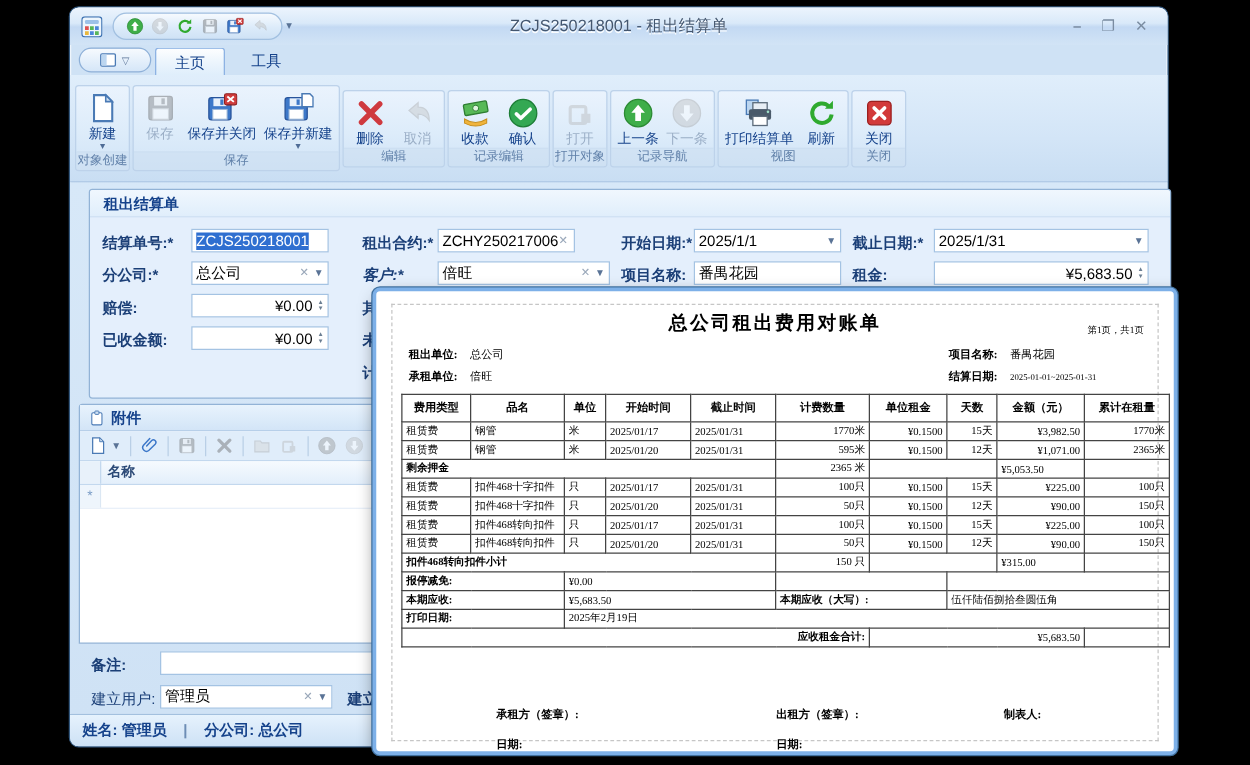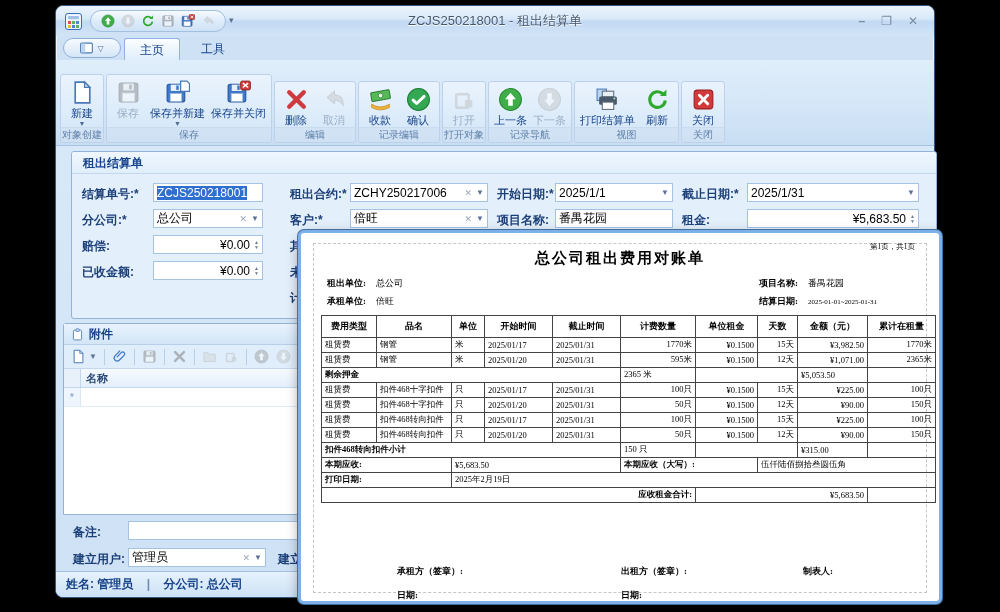--- a/index.html
+++ b/index.html
@@ -27,21 +27,21 @@
   
   .tabrow{position:absolute;top:30px;left:0;right:0;height:24px}
   .appmenu-btn{position:absolute;left:7px;top:2px;width:58px;height:20px;border-radius:10px;
     border:1px solid #8eb0d8;background:linear-gradient(#f6fafe,#d5e6f8);display:flex;align-items:center;
     justify-content:center;gap:4px;font-size:8px;color:#5a7396}
   .tab{position:absolute;top:2px;height:22px;padding:0 15px;line-height:22px;font-size:12px;color:#15428b}
   .tab.active{background:linear-gradient(#fdfeff,#eef6fd 45%,#dfeefb);border:1px solid #8db2e3;
     border-bottom:none;border-radius:3px 3px 0 0}
 
   
-  .ribbon{position:absolute;top:54px;left:0;right:0;height:86px;display:flex;align-items:flex-end;
+  .ribbon{position:absolute;top:54px;left:0;right:0;height:86px;display:flex;align-items:center;
     padding:1px 2px;background:linear-gradient(#e0eefb,#d3e5f7 60%,#c9def3);border-bottom:1px solid #a9c4e2}
   .rb-group{display:flex;flex-direction:column;margin:1px 0 1px 2px;border:1px solid #bdd2ea;border-radius:3px;
     background:linear-gradient(#eaf3fd,#ddecfa 55%,#d1e4f7)}
   .rb-row{flex:1;display:flex;align-items:flex-start;padding:3px 2px 0}
   .rb-btn{display:flex;flex-direction:column;align-items:center;font-size:11px;color:#15428b;
     padding:2px 3px 0;min-width:38px;border-radius:3px;line-height:13px;white-space:nowrap}
   .rb-btn .ic{width:25px;height:25px;margin-bottom:2px}
   .ic svg{width:100%;height:100%;display:block}
   .rb-btn.dis{color:#9aaec6}
   .rb-btn.dis .ic{opacity:.4;filter:grayscale(1)}
@@ -79,45 +79,45 @@
   .ap-caret{font-size:8px;color:#5a7396;margin-left:-4px}
   .grid-head{height:19px;display:flex;background:linear-gradient(#f6fafe,#e3effb);border-bottom:1px solid #c3d8ee}
   .gh-marker{width:17px;border-right:1px solid #c3d8ee;background:#e8f1fa}
   .gh-name{flex:1;font-size:11px;font-weight:bold;color:#2c4a77;line-height:19px;padding-left:5px}
   .grid-row{height:19px;display:flex;border-bottom:1px solid #e2ecf7}
   .gr-marker{width:17px;border-right:1px solid #dbe7f3;background:#eef5fc;color:#7a9cc6;font-size:11px;
     text-align:center;line-height:19px}
 
   .remark-label{position:absolute;left:17px;top:378px;font-size:12px;font-weight:bold;color:#1b3f77}
   .remark-input{position:absolute;left:72px;top:375px;width:562px;height:19px;background:#fff;border:1px solid #a4c3e3}
-  .cb-label{position:absolute;left:17px;top:405px;font-size:12px;font-weight:bold;color:#1b3f77}
+  .cb-label{position:absolute;left:17px;top:405px;font-size:12px;font-weight:normal;color:#1b3f77}
   .cb-combo{left:72px;top:402px;width:138px}
   .cb-partial{position:absolute;left:222px;top:405px;font-size:12px;font-weight:bold;color:#1b3f77}
 
   .statusbar{position:absolute;left:0;right:0;bottom:0;height:26px;border-radius:0 0 7px 7px;
     background:linear-gradient(#e6f2fd,#cde1f5);border-top:1px solid #a3c0de;line-height:25px;
     padding-left:10px;font-size:12px;font-weight:bold;color:#15428b}
   .statusbar .sep{margin:0 10px;color:#6d8db5}
 
   
   #report-window{position:absolute;left:298px;top:230px;width:644px;height:374px;background:#fff;
     border:3px solid #7db0e8;border-radius:6px;box-shadow:0 0 0 1px #41719f,6px 10px 16px rgba(0,0,0,.85);
     font-family:"Liberation Serif","DejaVu Serif",serif;color:#000}
   .margin-guide{position:absolute;left:12px;right:12px;top:10px;bottom:8px;border:1px dashed #c6c6c6}
   .rp-title{position:absolute;left:0;right:0;top:16px;text-align:center;font-size:15px;font-weight:bold;letter-spacing:2px}
-  .rp-pageinfo{position:absolute;right:24px;top:9px;font-size:7.5px}
+  .rp-pageinfo{position:absolute;right:24px;top:26px;font-size:7.5px}
   .rp-meta{position:absolute;font-size:9px;white-space:nowrap}
   .rp-meta b{font-weight:bold;margin-right:10px}
   .rp-meta .small{font-size:7px}
   table.fee{position:absolute;left:20px;top:82px;width:614px;border-collapse:collapse;table-layout:fixed;
     font-size:8.5px}
   table.fee th{border:1px solid #444;font-size:9px;font-weight:bold;text-align:center;height:22px;padding:1px 2px}
   table.fee td{border:1px solid #444;height:15px;padding:1px 3px;overflow:hidden;white-space:nowrap}
   table.fee td.r{text-align:right}
-  table.fee td.c{text-align:left}
+  table.fee td.c{text-align:right}
   table.fee td.b{font-weight:bold}
   .rp-sign{position:absolute;font-size:9px;font-weight:bold}
 </style>
 </head>
 <body>
 
 <div id="main-window">
   <div class="titlebar">
     <span class="app-icon ic" id="appicon">
         <svg viewBox="0 0 17 17">
@@ -216,38 +216,38 @@
             </span>
             <span>保存</span>
           </div>
           <div class="rb-btn">
             <span class="ic" style="width: 25px; height: 25px;">
               <svg viewBox="0 0 24 24">
                 <rect x="2" y="4" width="17" height="17" rx="2" fill="#3d78c9" stroke="#28549b"></rect>
                 <rect x="5.5" y="4.5" width="10" height="6" fill="#e8f0fa"></rect>
                 <rect x="10.8" y="5.3" width="2.4" height="4.2" fill="#3d78c9"></rect>
                 <rect x="5" y="13" width="11" height="7.5" fill="#fff" stroke="#9db8d8" stroke-width=".8"></rect>
-                <path d="M15 1h6l2.5 2.5V11H15z" fill="#fff" stroke="#4a7ab5" stroke-width="1.2"></path>
-              </svg>
-            </span>
-            <span>保存并新建</span>
-            <span class="rb-caret">▼</span>
+                <rect x="14" y="1" width="9.5" height="8.5" rx="1.5" fill="#d03c3c" stroke="#8e1f1f" stroke-width=".8"></rect>
+                <path d="M16.2 3l5 4.2M21.2 3l-5 4.2" stroke="#fff" stroke-width="1.5"></path>
+              </svg>
+            </span>
+            <span>保存并关闭</span>
           </div>
           <div class="rb-btn">
             <span class="ic" style="width: 25px; height: 25px;">
               <svg viewBox="0 0 24 24">
                 <rect x="2" y="4" width="17" height="17" rx="2" fill="#3d78c9" stroke="#28549b"></rect>
                 <rect x="5.5" y="4.5" width="10" height="6" fill="#e8f0fa"></rect>
                 <rect x="10.8" y="5.3" width="2.4" height="4.2" fill="#3d78c9"></rect>
                 <rect x="5" y="13" width="11" height="7.5" fill="#fff" stroke="#9db8d8" stroke-width=".8"></rect>
-                <rect x="14" y="1" width="9.5" height="8.5" rx="1.5" fill="#d03c3c" stroke="#8e1f1f" stroke-width=".8"></rect>
-                <path d="M16.2 3l5 4.2M21.2 3l-5 4.2" stroke="#fff" stroke-width="1.5"></path>
-              </svg>
-            </span>
-            <span>保存并关闭</span>
+                <path d="M15 1h6l2.5 2.5V11H15z" fill="#fff" stroke="#4a7ab5" stroke-width="1.2"></path>
+              </svg>
+            </span>
+            <span>保存并新建</span>
+            <span class="rb-caret">▼</span>
           </div>
         </div>
         <div class="rb-label">保存</div>
       </div>
       <div class="rb-group">
         <div class="rb-row">
           <div class="rb-btn">
             <span class="ic" style="width: 25px; height: 25px;">
               <svg viewBox="0 0 24 24">
                 <path d="M5 5l14 14M19 5L5 19" stroke="#cf3a3f" stroke-width="4.2" stroke-linecap="round"></path>
@@ -373,21 +373,21 @@
   <div class="rb-chevron" style="position:absolute;top:128px;right:10px;z-index:2;color:#6080a9;font-size:10px">«</div>
 
   <div class="content">
     <div class="groupbox" id="groupbox">
       <div class="gb-header">租出结算单</div>
     <div class="fld-label" style="left: 10px; top: 34px;">结算单号:*</div>
         <div class="fld-input" style="left: 81px; top: 31px; width: 110px;">
           <span class="sel">ZCJS250218001</span>
         </div>
         <div class="fld-label" style="left: 218px; top: 34px;">租出合约:*</div>
-        <div class="fld-input" style="left: 278px; top: 31px; width: 138px;">
+        <div class="fld-input" style="left: 278px; top: 31px; width: 110px;">
           <span>ZCHY250217006</span>
           <span class="combo-btns">
             <span>✕</span>
             <span class="dd">▼</span>
           </span>
         </div>
         <div class="fld-label" style="left: 425px; top: 34px;">开始日期:*</div>
         <div class="fld-input" style="left: 483px; top: 31px; width: 118px;">
           <span>2025/1/1</span>
           <span class="combo-btns">
@@ -402,21 +402,21 @@
           </span>
         </div>
         <div class="fld-label" style="left: 10px; top: 60px;">分公司:*</div>
         <div class="fld-input" style="left: 81px; top: 57px; width: 110px;">
           <span>总公司</span>
           <span class="combo-btns">
             <span>✕</span>
             <span class="dd">▼</span>
           </span>
         </div>
-        <div class="fld-label" style="left: 218px; top: 60px;">客户:*</div>
+        <div class="fld-label" style="left: 218px; top: 60px; font-style: italic;">客户:*</div>
         <div class="fld-input" style="left: 278px; top: 57px; width: 138px;">
           <span>倍旺</span>
           <span class="combo-btns">
             <span>✕</span>
             <span class="dd">▼</span>
           </span>
         </div>
         <div class="fld-label" style="left: 425px; top: 60px;">项目名称:</div>
         <div class="fld-input" style="left: 483px; top: 57px; width: 118px;">
           <span>番禺花园</span>
@@ -648,20 +648,26 @@
           <td class="r">150只</td>
         </tr>
         <tr>
           <td class="b" colspan="5">扣件468转向扣件小计</td>
           <td class="c" colspan="1">150  只</td>
           <td colspan="2"></td>
           <td colspan="1">¥315.00</td>
           <td colspan="1"></td>
         </tr>
         <tr>
+          <td class="b" colspan="2">报停减免:</td>
+          <td colspan="3">¥0.00</td>
+          <td class="b" colspan="2"></td>
+          <td colspan="3"></td>
+        </tr>
+        <tr>
           <td class="b" colspan="2">本期应收:</td>
           <td colspan="3">¥5,683.50</td>
           <td class="b" colspan="2">本期应收（大写）:</td>
           <td colspan="3">伍仟陆佰捌拾叁圆伍角</td>
         </tr>
         <tr>
           <td class="b" colspan="2">打印日期:</td>
           <td colspan="8">2025年2月19日</td>
         </tr>
         <tr>

